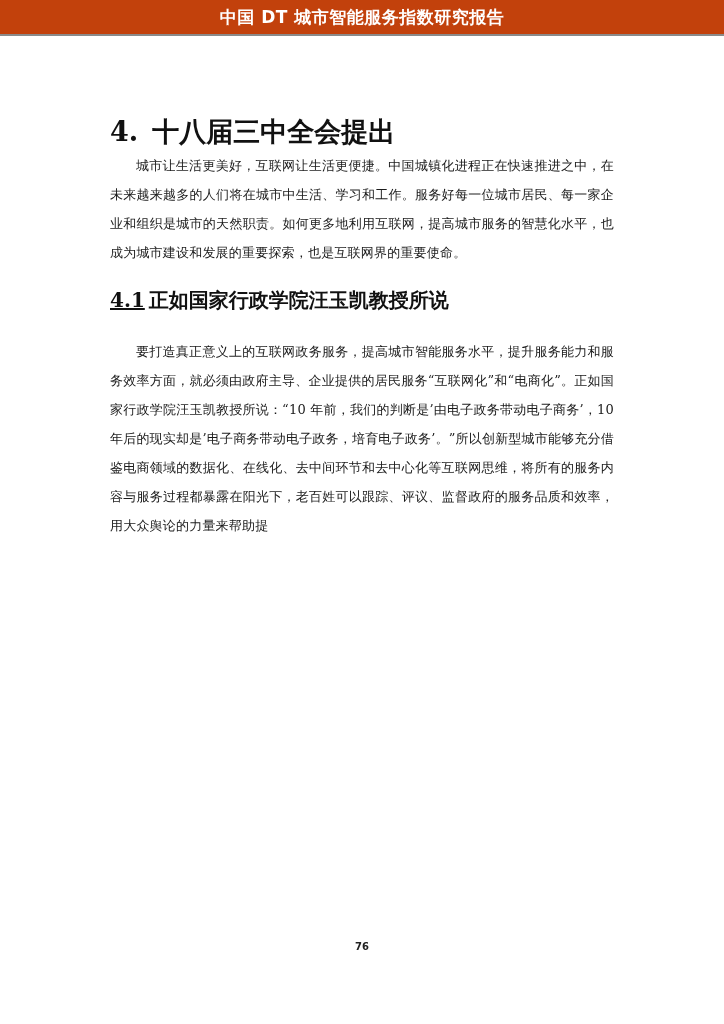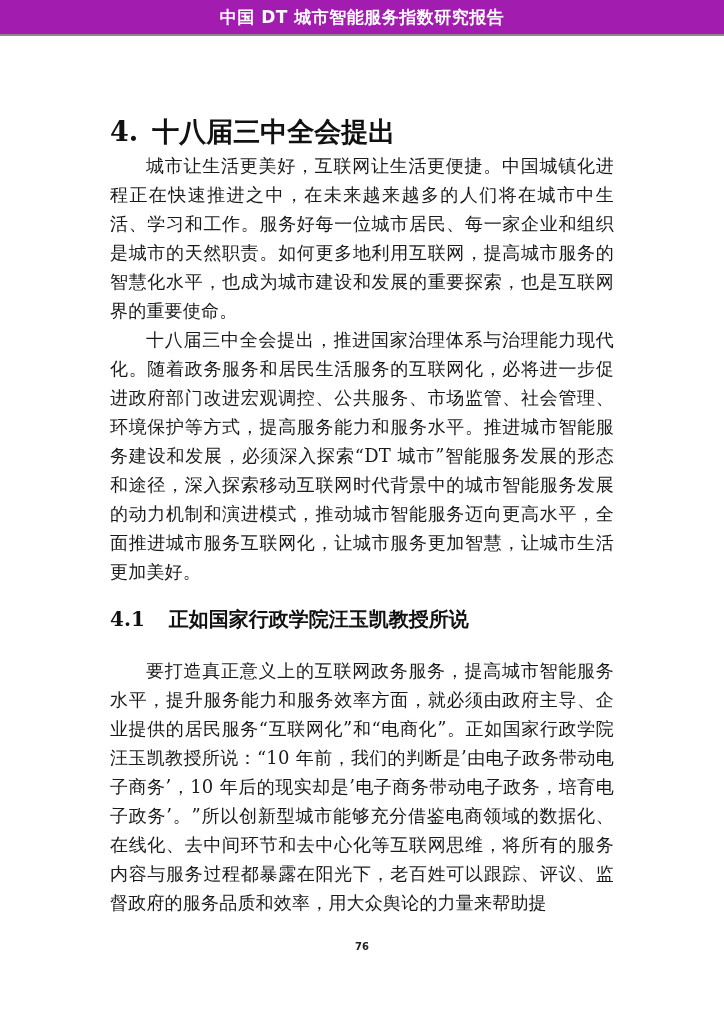--- a/index.html
+++ b/index.html
@@ -13,21 +13,21 @@
       position: relative;
       overflow: hidden;
       font-family: "DejaVu Serif", "Liberation Serif", serif;
       color: #1a1a1a;
     }
     .header-bar {
       position: absolute;
       left: 0; top: 0;
       width: 724px;
       height: 34px;
-      background: #a21caf;
+      background: #c2410c;
       border-bottom: 2px solid #8a8a8a;
       display: flex;
       align-items: center;
       justify-content: center;
     }
     .header-title {
       color: #ffffff;
       font-family: "DejaVu Sans", "Liberation Sans", sans-serif;
       font-weight: bold;
       font-size: 17px;
@@ -46,39 +46,40 @@
       line-height: 38px;
       margin: 0 0 0 0;
       color: #111;
       white-space: nowrap;
     }
     .h1 .num {
       font-family: "DejaVu Serif", "Liberation Serif", serif;
       margin-right: 14px;
     }
     .para {
-      font-size: 18px;
+      font-size: 13px;
       line-height: 29px;
       text-indent: 2em;
       margin: 0;
       text-align: justify;
       text-justify: inter-character;
       letter-spacing: 0.2px;
     }
     .h2 {
       font-family: "DejaVu Sans", "Liberation Sans", sans-serif;
       font-weight: bold;
       font-size: 20px;
       line-height: 30px;
       margin: 18px 0 22px 0;
       color: #111;
     }
     .h2 .num {
       font-family: "DejaVu Serif", "Liberation Serif", serif;
-      margin-right: 24px;
+      margin-right: 4px;
+      text-decoration: underline;
     }
     .page-number {
       position: absolute;
       left: 0;
       width: 724px;
       top: 941px;
       text-align: center;
       font-family: "DejaVu Sans", "Liberation Sans", sans-serif;
       font-weight: bold;
       font-size: 10px;
@@ -90,21 +91,20 @@
 
 <div class="header-bar">
   <span class="header-title">中国 DT 城市智能服务指数研究报告</span>
 </div>
 
 <div class="content">
   <h1 class="h1">
     <span class="num">4.</span><span>十八届三中全会提出</span>
   </h1>
   <p class="para">城市让生活更美好，互联网让生活更便捷。中国城镇化进程正在快速推进之中，在未来越来越多的人们将在城市中生活、学习和工作。服务好每一位城市居民、每一家企业和组织是城市的天然职责。如何更多地利用互联网，提高城市服务的智慧化水平，也成为城市建设和发展的重要探索，也是互联网界的重要使命。</p>
-  <p class="para">十八届三中全会提出，推进国家治理体系与治理能力现代化。随着政务服务和居民生活服务的互联网化，必将进一步促进政府部门改进宏观调控、公共服务、市场监管、社会管理、环境保护等方式，提高服务能力和服务水平。推进城市智能服务建设和发展，必须深入探索“DT 城市”智能服务发展的形态和途径，深入探索移动互联网时代背景中的城市智能服务发展的动力机制和演进模式，推动城市智能服务迈向更高水平，全面推进城市服务互联网化，让城市服务更加智慧，让城市生活更加美好。</p>
 
   <h2 class="h2">
     <span class="num">4.1</span><span>正如国家行政学院汪玉凯教授所说</span>
   </h2>
   <p class="para">要打造真正意义上的互联网政务服务，提高城市智能服务水平，提升服务能力和服务效率方面，就必须由政府主导、企业提供的居民服务“互联网化”和“电商化”。正如国家行政学院汪玉凯教授所说：“10 年前，我们的判断是’由电子政务带动电子商务’，10 年后的现实却是’电子商务带动电子政务，培育电子政务’。”所以创新型城市能够充分借鉴电商领域的数据化、在线化、去中间环节和去中心化等互联网思维，将所有的服务内容与服务过程都暴露在阳光下，老百姓可以跟踪、评议、监督政府的服务品质和效率，用大众舆论的力量来帮助提</p>
 </div>
 
 <div class="page-number">76</div>
 
 </body></html>

